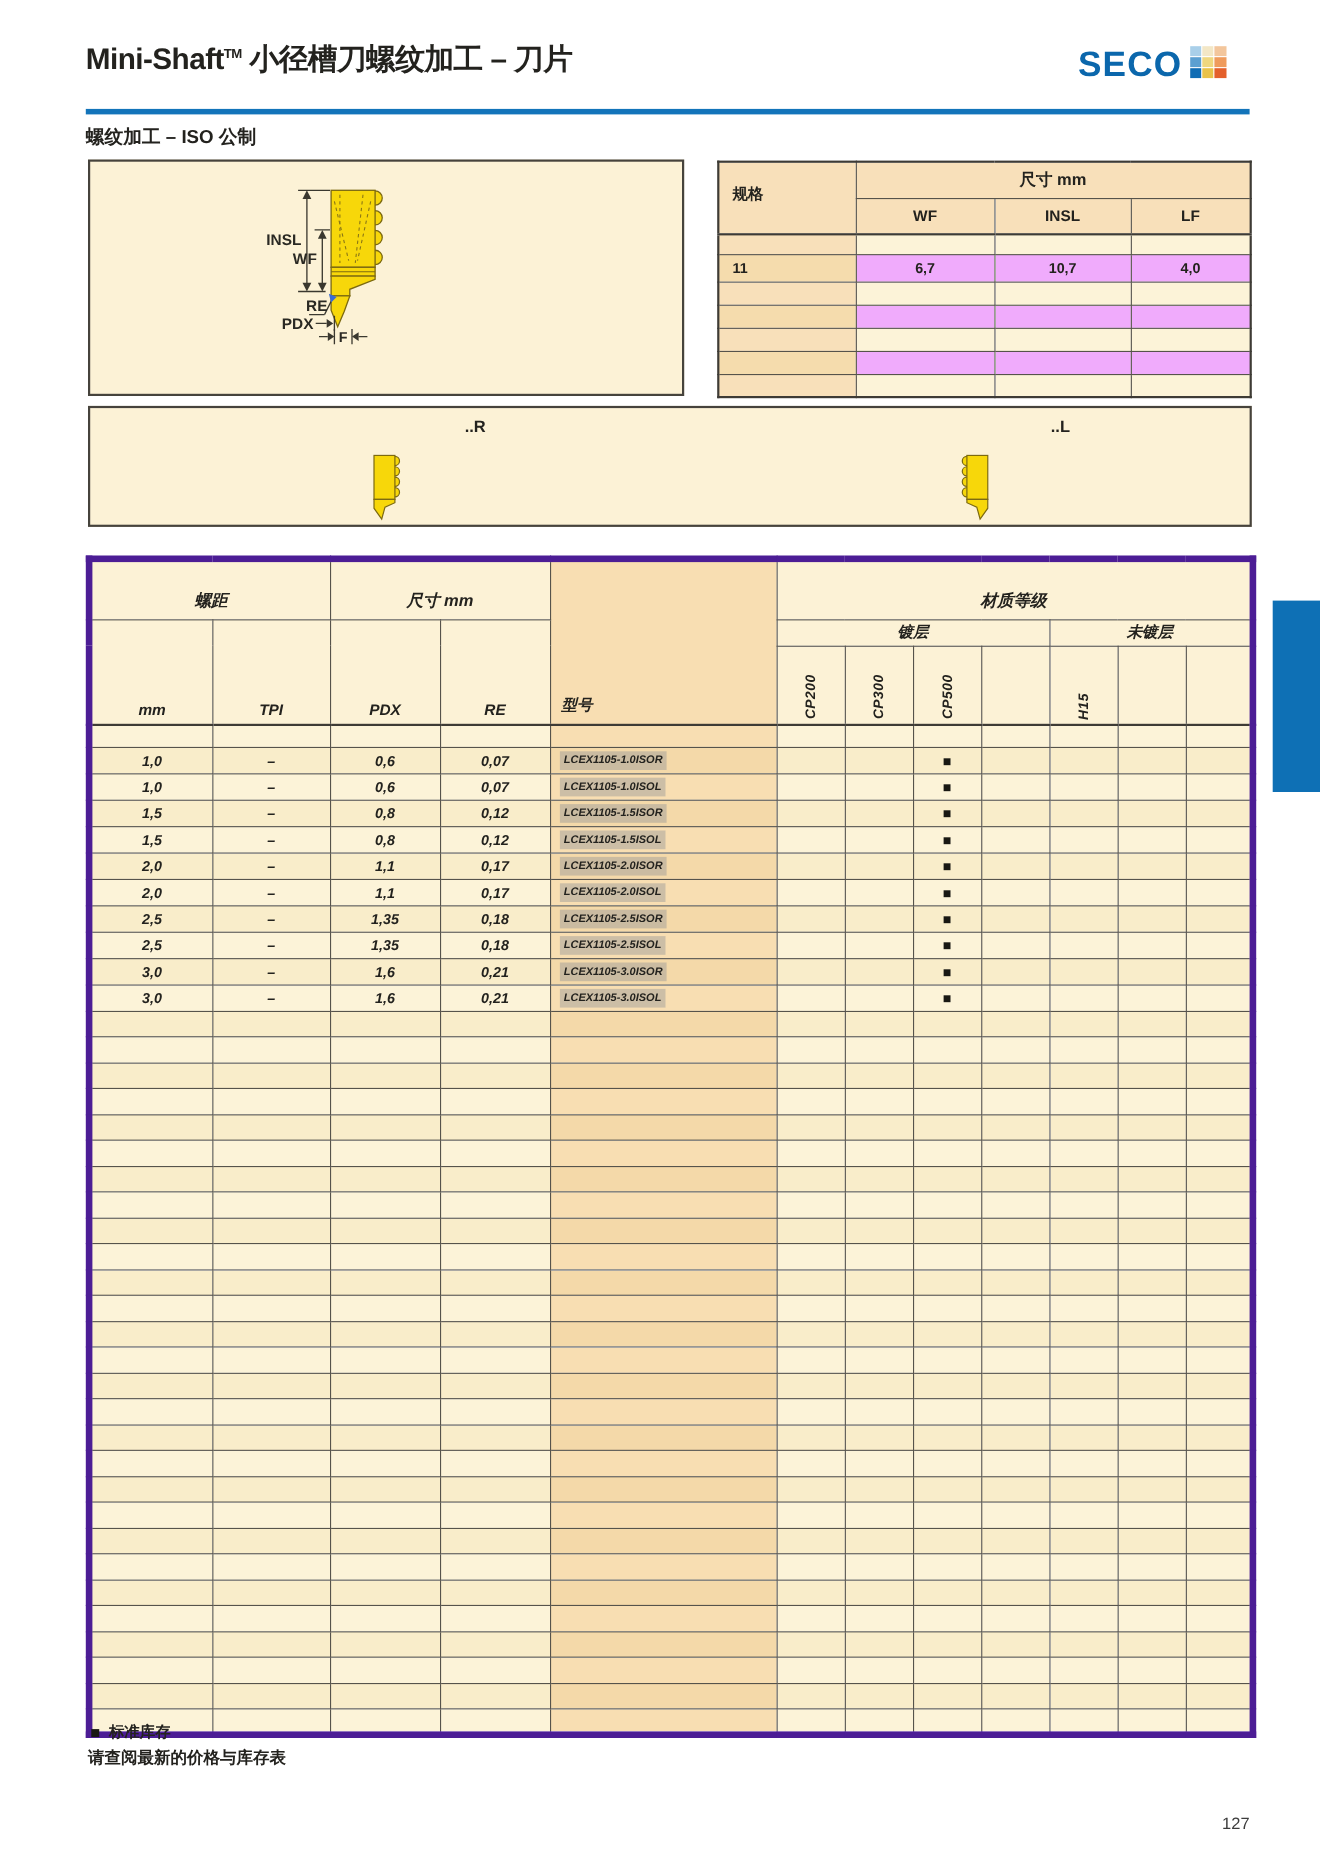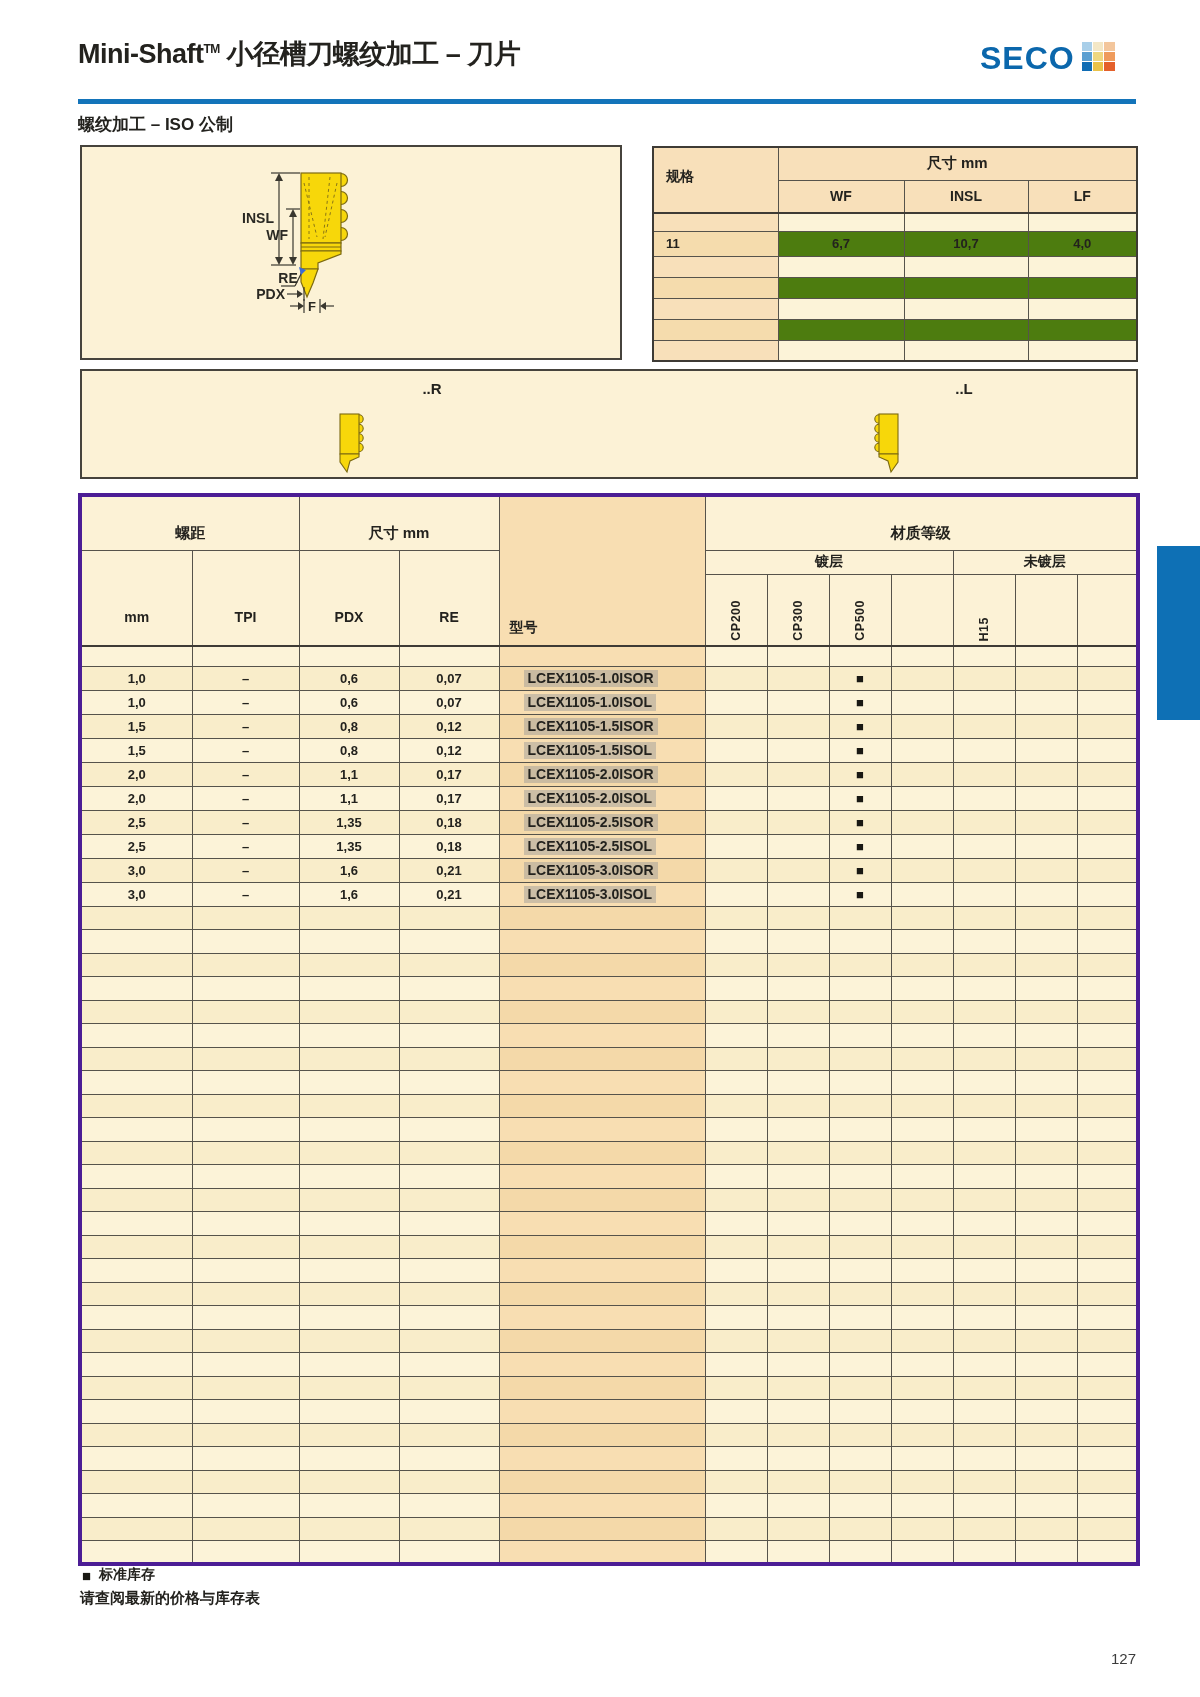--- a/index.html
+++ b/index.html
@@ -40,43 +40,43 @@
   th { font-weight:700; }
 
   
   .spec-table { left:652px; top:146px; width:484px; border:2px solid #3e3b35; }
   .spec-table th { background:#f8e0ba; }
   .spec-table .group   { height:33px; font-size:15px; }
   .spec-table .colhead { height:33px; font-size:14px; border-bottom:2px solid #3e3b35; }
   .spec-table .corner  { text-align:left; vertical-align:bottom; padding:0 0 26px 12px; font-size:14px; border-bottom:2px solid #3e3b35; }
   .spec-table td { font-size:13px; font-weight:700; text-align:center; background:#fcf3d8; }
   .spec-table td.spec-col { background:#f8e0ba; text-align:left; padding-left:12px; }
-  .spec-table tr.s-alt td { background:#4d7c0f; }
+  .spec-table tr.s-alt td { background:#f0abfc; }
   .spec-table tr.s-alt td.spec-col { background:#f5dcad; }
   .spec-table tr.h18 td { height:18px; }
   .spec-table tr.h25 td { height:25px;margin-top:16px; }
   .spec-table tr.h21 td { height:21px; }
 
   
-  .main-table { left:78px; top:493px; width:1058px; border:4px solid #4c1d95; }
+  .main-table { left:78px; top:505px; width:1058px; border:6px solid #4c1d95;font-style:italic; }
   .main-table th { background:#fcf2d6; }
   .main-table .mt-r1 th { height:55px; vertical-align:bottom; padding-bottom:7px; font-size:15px; }
   .main-table .mt-r2 th { height:24px; font-size:14px;margin-top:19px; }
   .main-table .mt-r3 th { height:72px; vertical-align:bottom; border-bottom:2px solid #3e3b35; }
-  .main-table th.colbot { vertical-align:bottom; padding-bottom:20px; font-size:14px; border-bottom:2px solid #3e3b35; }
+  .main-table th.colbot { vertical-align:bottom; padding-bottom:5px; font-size:14px; border-bottom:2px solid #3e3b35; }
   .main-table th.model-head { background:#f8deb2; text-align:left; vertical-align:bottom; padding:0 0 8px 10px; font-size:14px; border-bottom:2px solid #3e3b35; }
   .rot { writing-mode:vertical-rl; transform:rotate(180deg); margin:0 auto 4px auto; font-size:12.5px; font-weight:700; letter-spacing:0.5px; }
   .main-table td { font-size:13px; font-weight:700; text-align:center; background:#fcf3d8; }
   .main-table td.model-col { background:#f8deb2; text-align:left; padding-left:8px; }
   .main-table tr.alt td { background:#f9edca; }
   .main-table tr.alt td.model-col { background:#f4d9a9; }
   .main-table tr.thin td { height:20px; }
   .main-table tr.drow td { height:24px; }
   .main-table tr.erow td { height:23.5px; }
-  .hl { background:rgba(150,150,150,0.45); padding:0 4px; font-size:14px; line-height:17px; display:inline-block;margin-left:16px; }
+  .hl { background:rgba(150,150,150,0.45); padding:0 4px; font-size:10px; line-height:17px; display:inline-block; }
   .stock { font-size:13px; line-height:1; color:#191813; }
 
   
   .legend { left:82px; top:1566px; display:flex; align-items:center; gap:8px; font-size:14px; font-weight:700; }
   .legend .lsq { font-size:15px; line-height:1; color:#191813; }
   .note { left:80px; top:1589px; font-size:15px; font-weight:700; }
   .pagenum { left:1020px; top:1650px; width:116px; text-align:right; font-size:15px; color:#3c3c3c; }
   .side-tab { left:1157px; top:546px; width:43px; height:174px; background:#0e70b5; }
 </style>
 </head>

